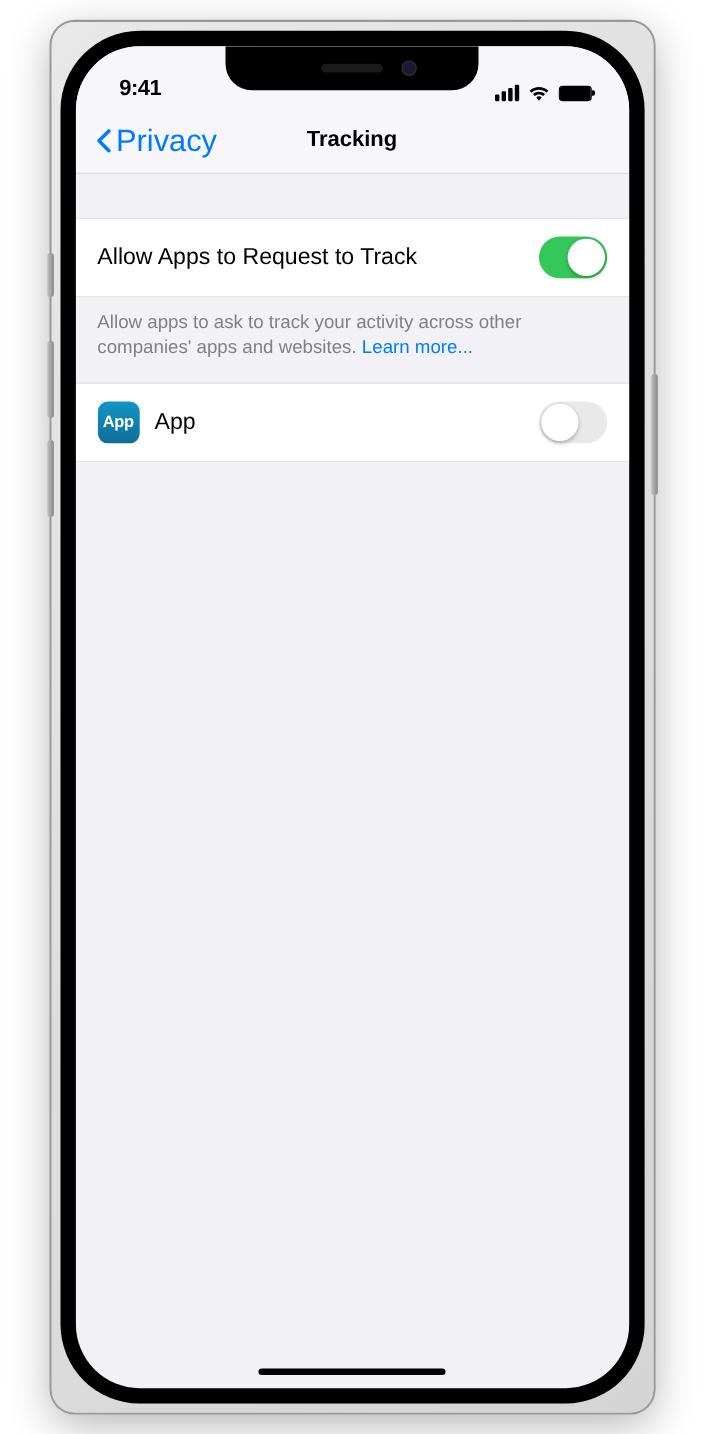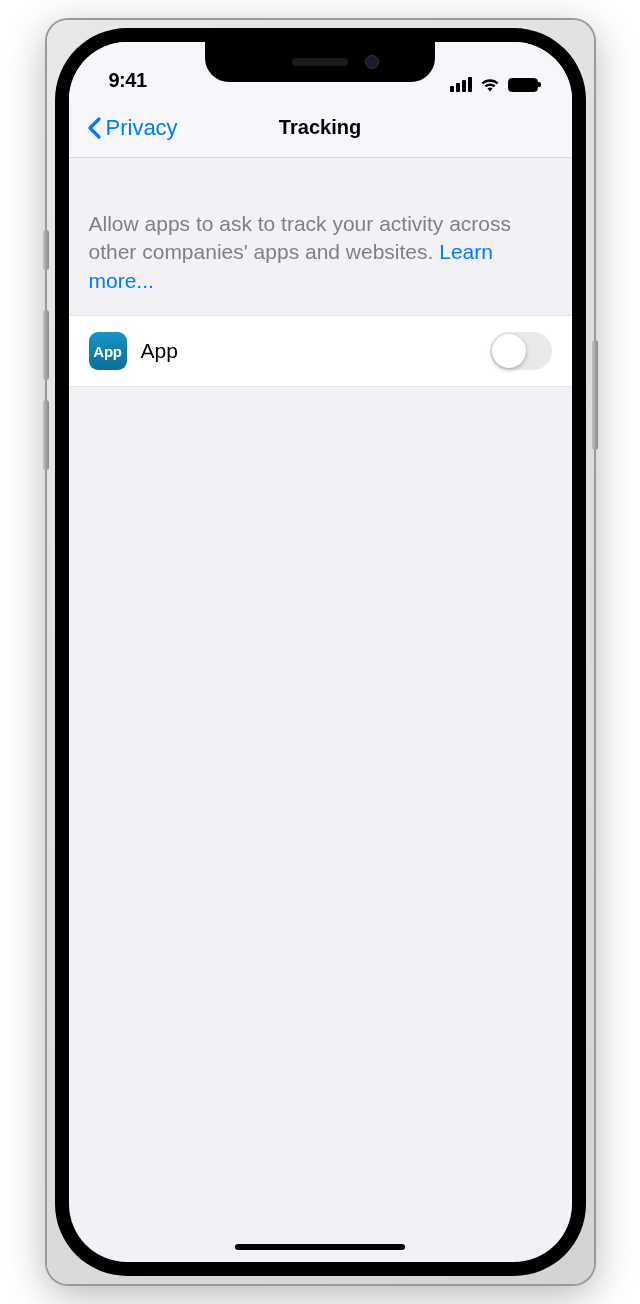--- a/index.html
+++ b/index.html
@@ -137,21 +137,21 @@
       display: flex;
       align-items: center;
       position: relative;
       border-bottom: 0.5px solid rgba(0,0,0,0.12);
     }
     .back-button {
       display: flex;
       align-items: center;
       gap: 4px;
       color: #007aff;
-      font-size: 22px;
+      font-size: 28px;
       padding-left: 18px;
       cursor: pointer;
       text-align: right;
     }
     .back-chevron { width: 15px; height: 22px; }
     .nav-title {
       position: absolute;
       left: 50%;
       transform: translateX(-50%);
       font-size: 20px;
@@ -188,21 +188,21 @@
       background: #fff;
       border-radius: 50%;
       position: absolute;
       top: 2px;
       box-shadow: 0 2px 4px rgba(0,0,0,0.25), 0 0 1px rgba(0,0,0,0.15);
     }
     .toggle.on .knob { right: 2px; }
     .toggle.off .knob { left: 2px; }
     .footer-text {
       padding: 12px 20px 20px 20px;
-      font-size: 21px;
+      font-size: 17px;
       color: #7f7f85;
       line-height: 1.35;
     }
     .footer-text .learn-more { color: #007aff; cursor: pointer; }
     .app-icon {
       width: 38px;
       height: 38px;
       background: linear-gradient(180deg, #1594c6, #0c6e98);
       border-radius: 9px;
       display: flex;
@@ -263,20 +263,26 @@
             <path d="M12 2 L3 11 L12 20" stroke="#007aff" stroke-width="3.2" fill="none" stroke-linecap="round" stroke-linejoin="round"></path>
           </svg>
           <span>Privacy</span>
         </div>
         <div class="nav-title">Tracking</div>
       </div>
 
       <div class="content">
         <div class="spacer"></div>
 
+        <div class="row">
+          <div class="label">Allow Apps to Request to Track</div>
+          <div class="toggle on">
+            <div class="knob"></div>
+          </div>
+        </div>
 
         <div class="footer-text">
           <span>Allow apps to ask to track your activity across other companies' apps and websites. </span><span class="learn-more">Learn more...</span>
         </div>
 
         <div class="row">
           <div class="app-icon">App</div>
           <div class="label">App</div>
           <div class="toggle off">
             <div class="knob"></div>

